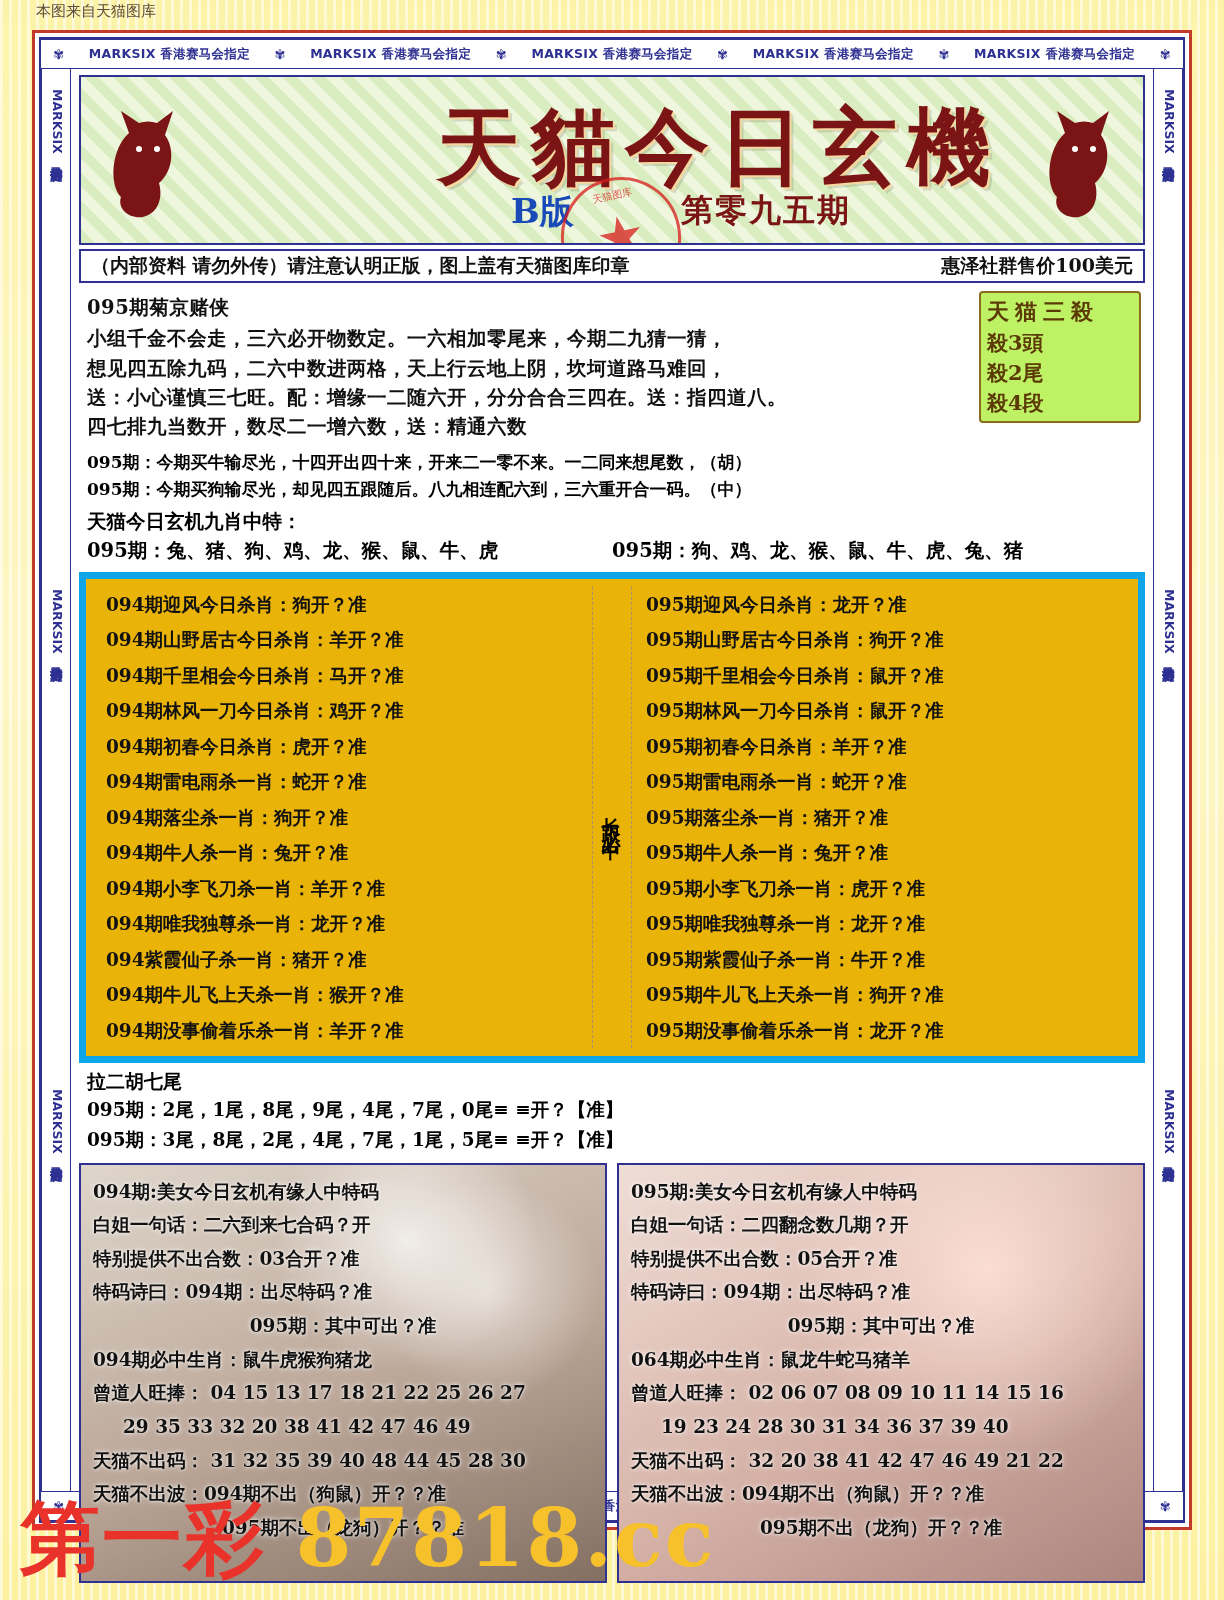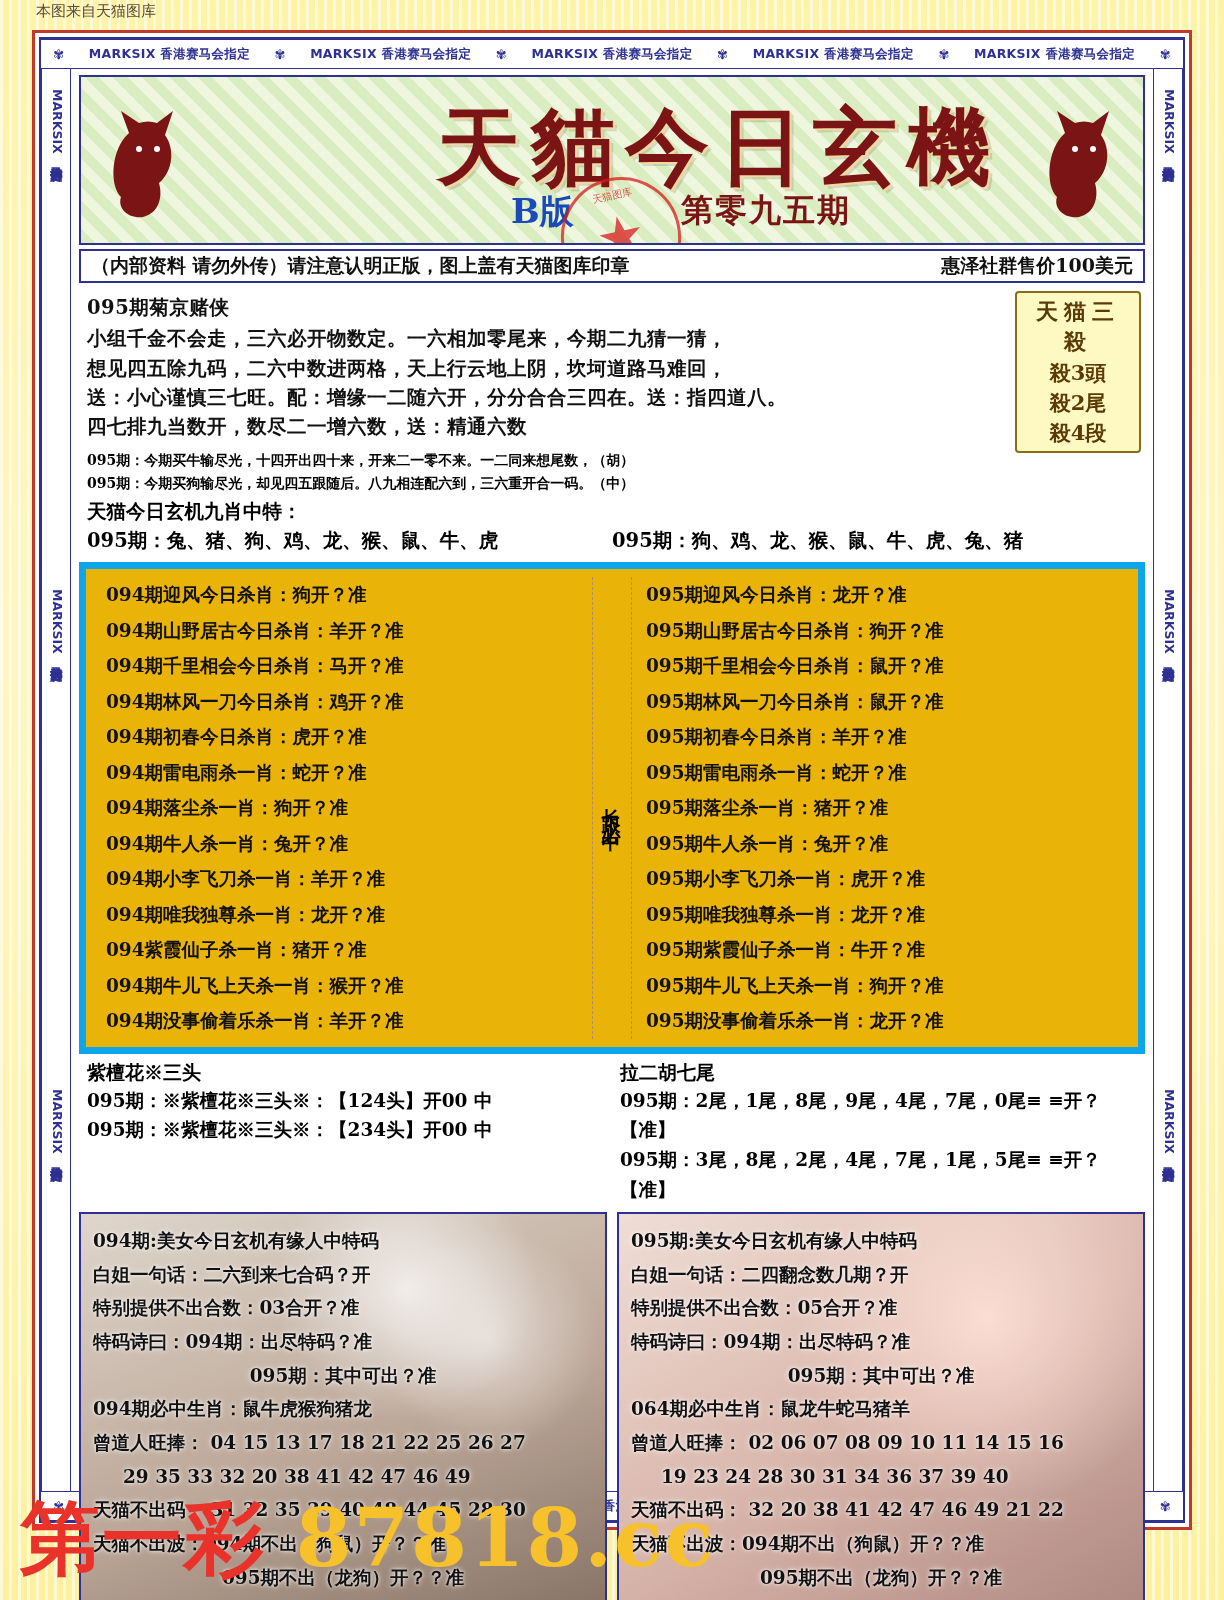--- a/index.html
+++ b/index.html
@@ -108,28 +108,28 @@
 
   
   .body{ position:relative; margin:6px 6px 0 6px; }
 
   .poem{ padding:4px 8px 0 8px; }
   .poem .line{ font-size:19.5px; line-height:1.5; color:#111;
     font-family:"DejaVu Serif", serif; font-weight:bold; letter-spacing:.5px;}
   .poem .head{ margin-bottom:2px; }
 
   .sanxiao{
-    position:absolute; right:4px; top:2px; width:126px; padding:4px 6px;
-    background:#fef9c3; border:2px solid #8a6d1a; border-radius:4px;
-    text-align:center; color:#5b3a05; font-family:"DejaVu Serif", serif; font-weight:bold;
+    position:absolute; right:4px; top:2px; width:162px; padding:4px 6px;
+    background:#bef264; border:2px solid #8a6d1a; border-radius:4px;
+    text-align:left; color:#5b3a05; font-family:"DejaVu Serif", serif; font-weight:bold;
   }
   .sanxiao .t{ font-size:22px; letter-spacing:6px; }
   .sanxiao .r{ font-size:21px; margin-top:2px; }
 
-  .kv{ font-size:14px; line-height:1.6; font-family:"DejaVu Serif", serif; font-weight:bold; padding:0 8px; }
+  .kv{ font-size:17px; line-height:1.6; font-family:"DejaVu Serif", serif; font-weight:bold; padding:0 8px; }
 
   .nine{ padding:4px 8px 0 8px; font-size:19.5px; font-family:"DejaVu Serif", serif; font-weight:bold; }
   .nine-row{ display:flex; margin-top:2px; }
   .nine-row > div{ flex:1; }
 
   
   .kill-wrap{
     margin:8px 6px 0 6px; border:7px solid #0ea5e9; background:#eab308;
     display:flex; position:relative; padding:8px 6px;
   }
@@ -330,25 +330,20 @@
           <div class="row">095期牛人杀一肖：兔开？准</div>
           <div class="row">095期小李飞刀杀一肖：虎开？准</div>
           <div class="row">095期唯我独尊杀一肖：龙开？准</div>
           <div class="row">095期紫霞仙子杀一肖：牛开？准</div>
           <div class="row">095期牛儿飞上天杀一肖：狗开？准</div>
           <div class="row">095期没事偷着乐杀一肖：龙开？准</div>
         </div>
       </div>
 
       <div class="tails">
-        <div class="col">
-          <div class="hd">紫檀花※三头</div>
-          <div class="ln">095期：※紫檀花※三头※：【124头】开00  中</div>
-          <div class="ln">095期：※紫檀花※三头※：【234头】开00  中</div>
-        </div>
         <div class="col">
           <div class="hd">拉二胡七尾</div>
           <div class="ln">095期：2尾，1尾，8尾，9尾，4尾，7尾，0尾≡ ≡开？【准】</div>
           <div class="ln">095期：3尾，8尾，2尾，4尾，7尾，1尾，5尾≡ ≡开？【准】</div>
         </div>
       </div>
 
       <div class="panels">
         <div class="panel p1">
           <div class="photo"></div>

